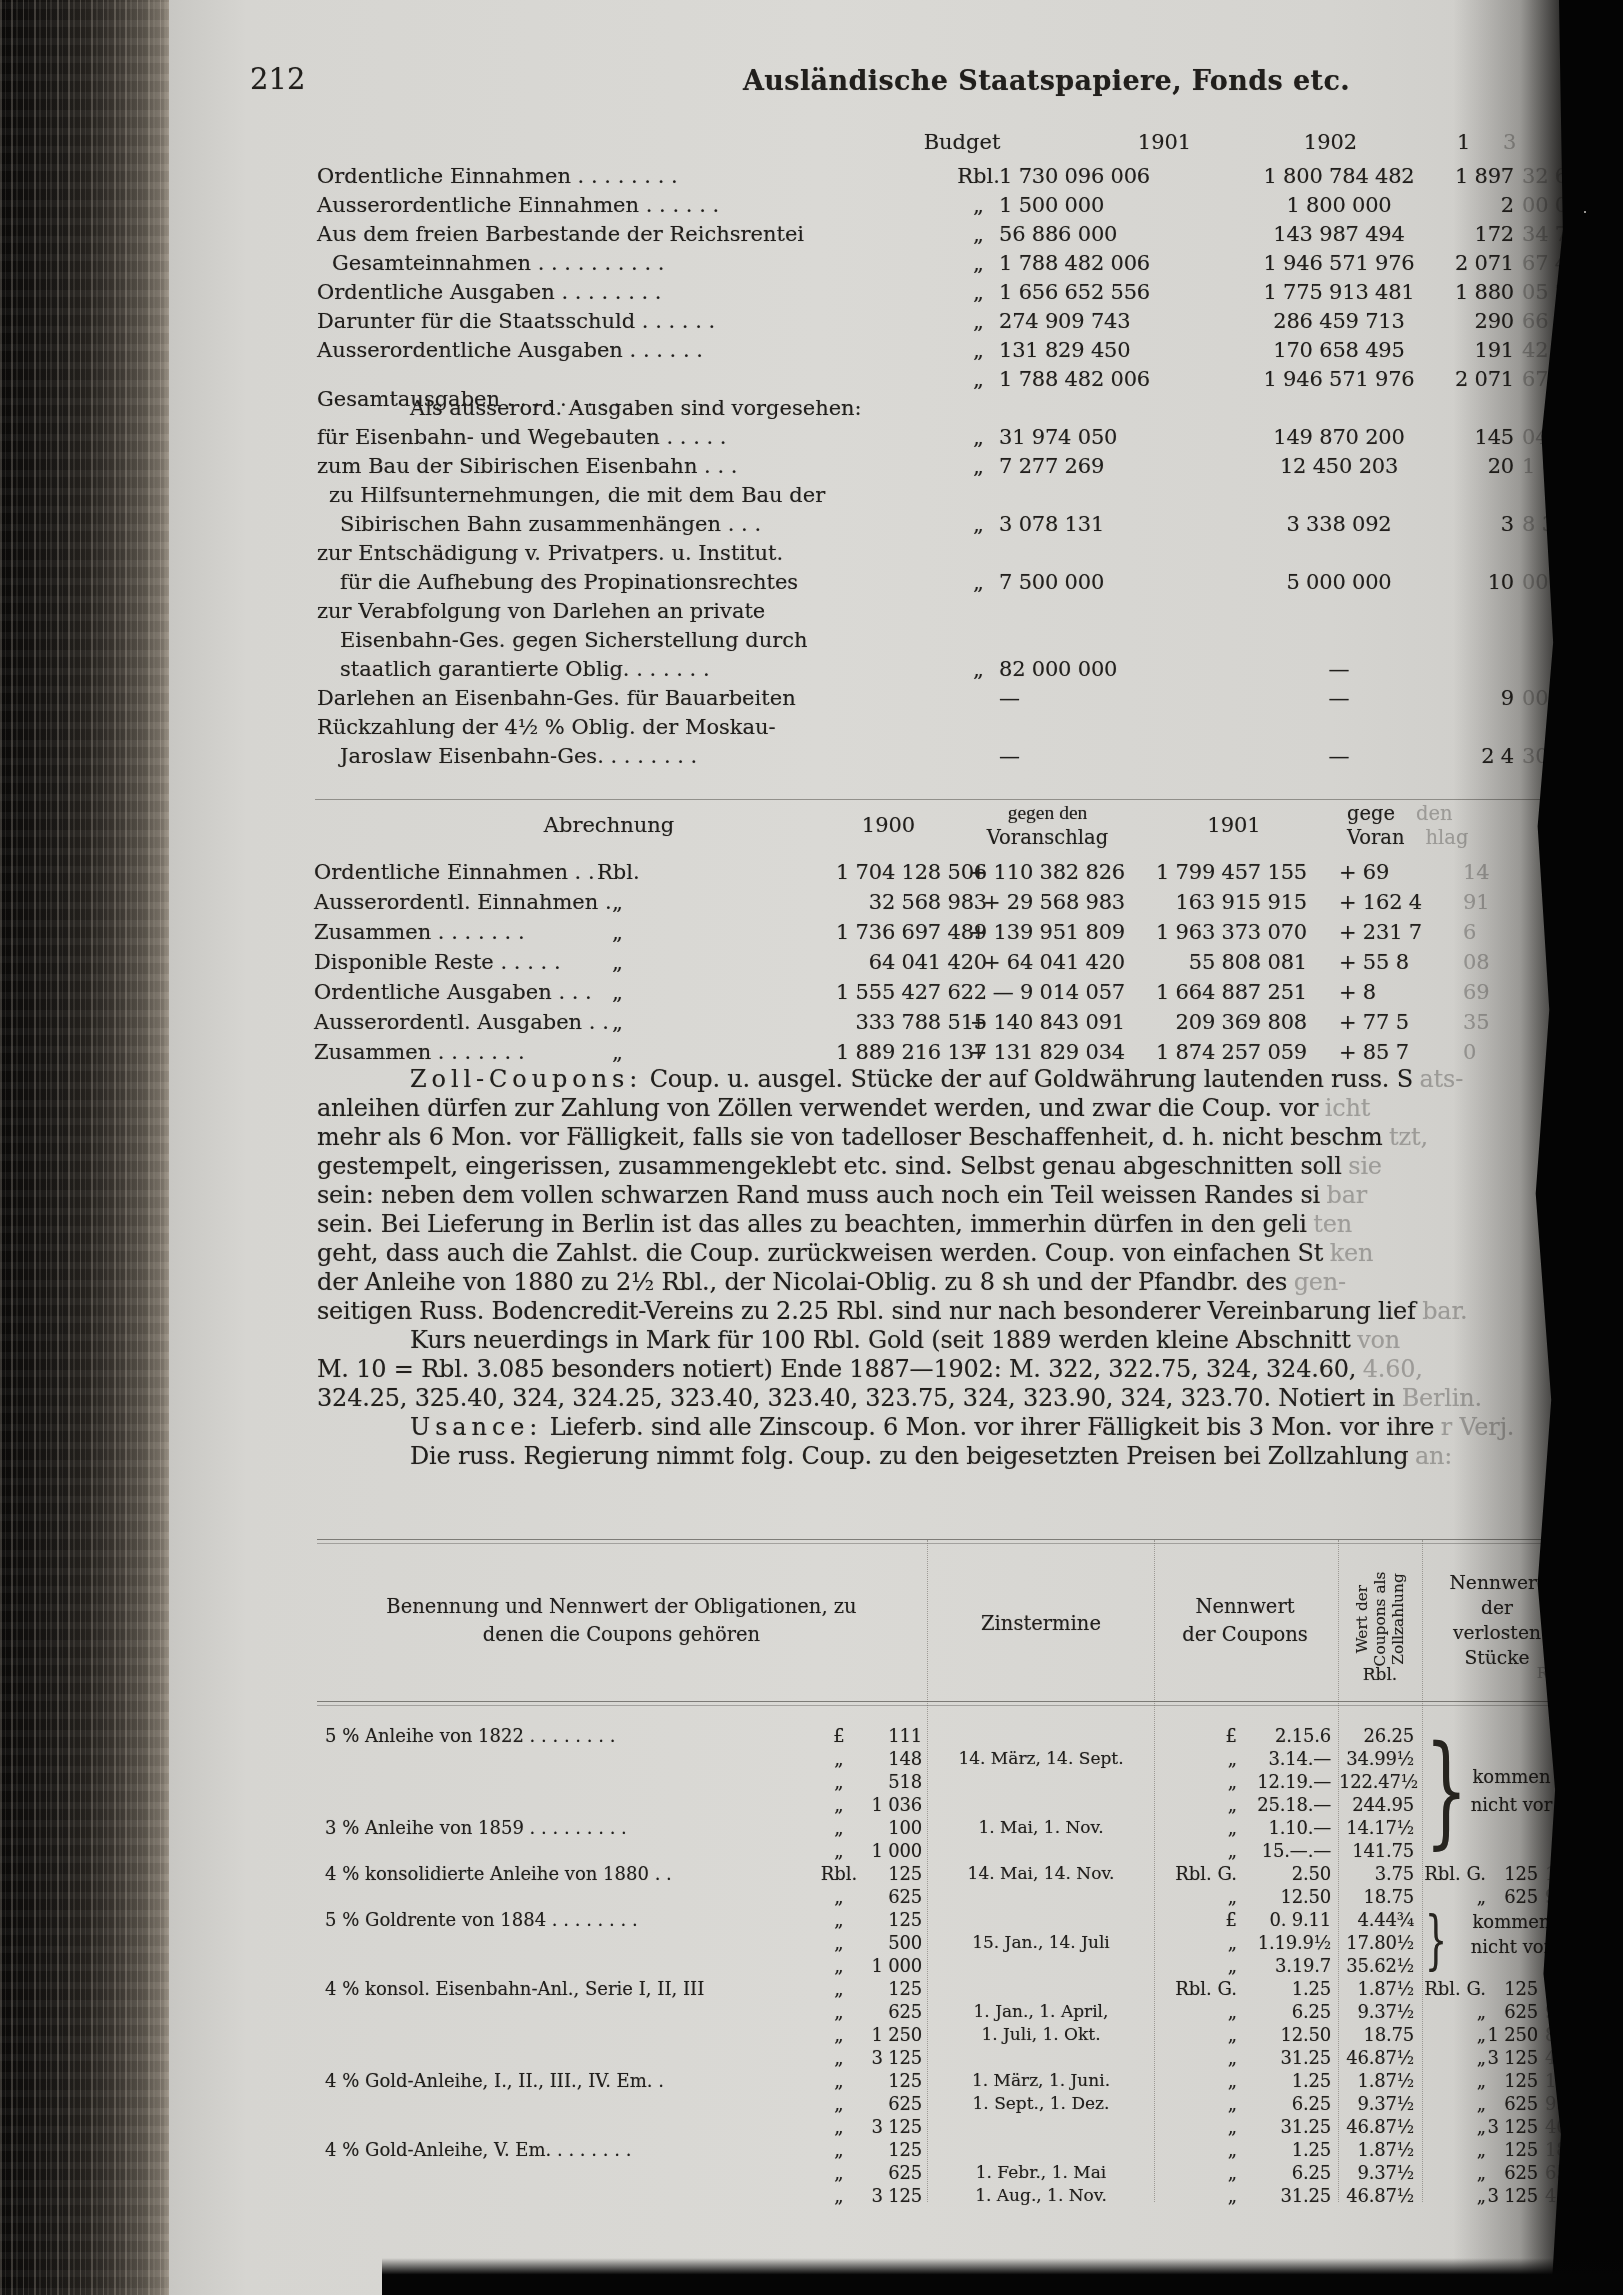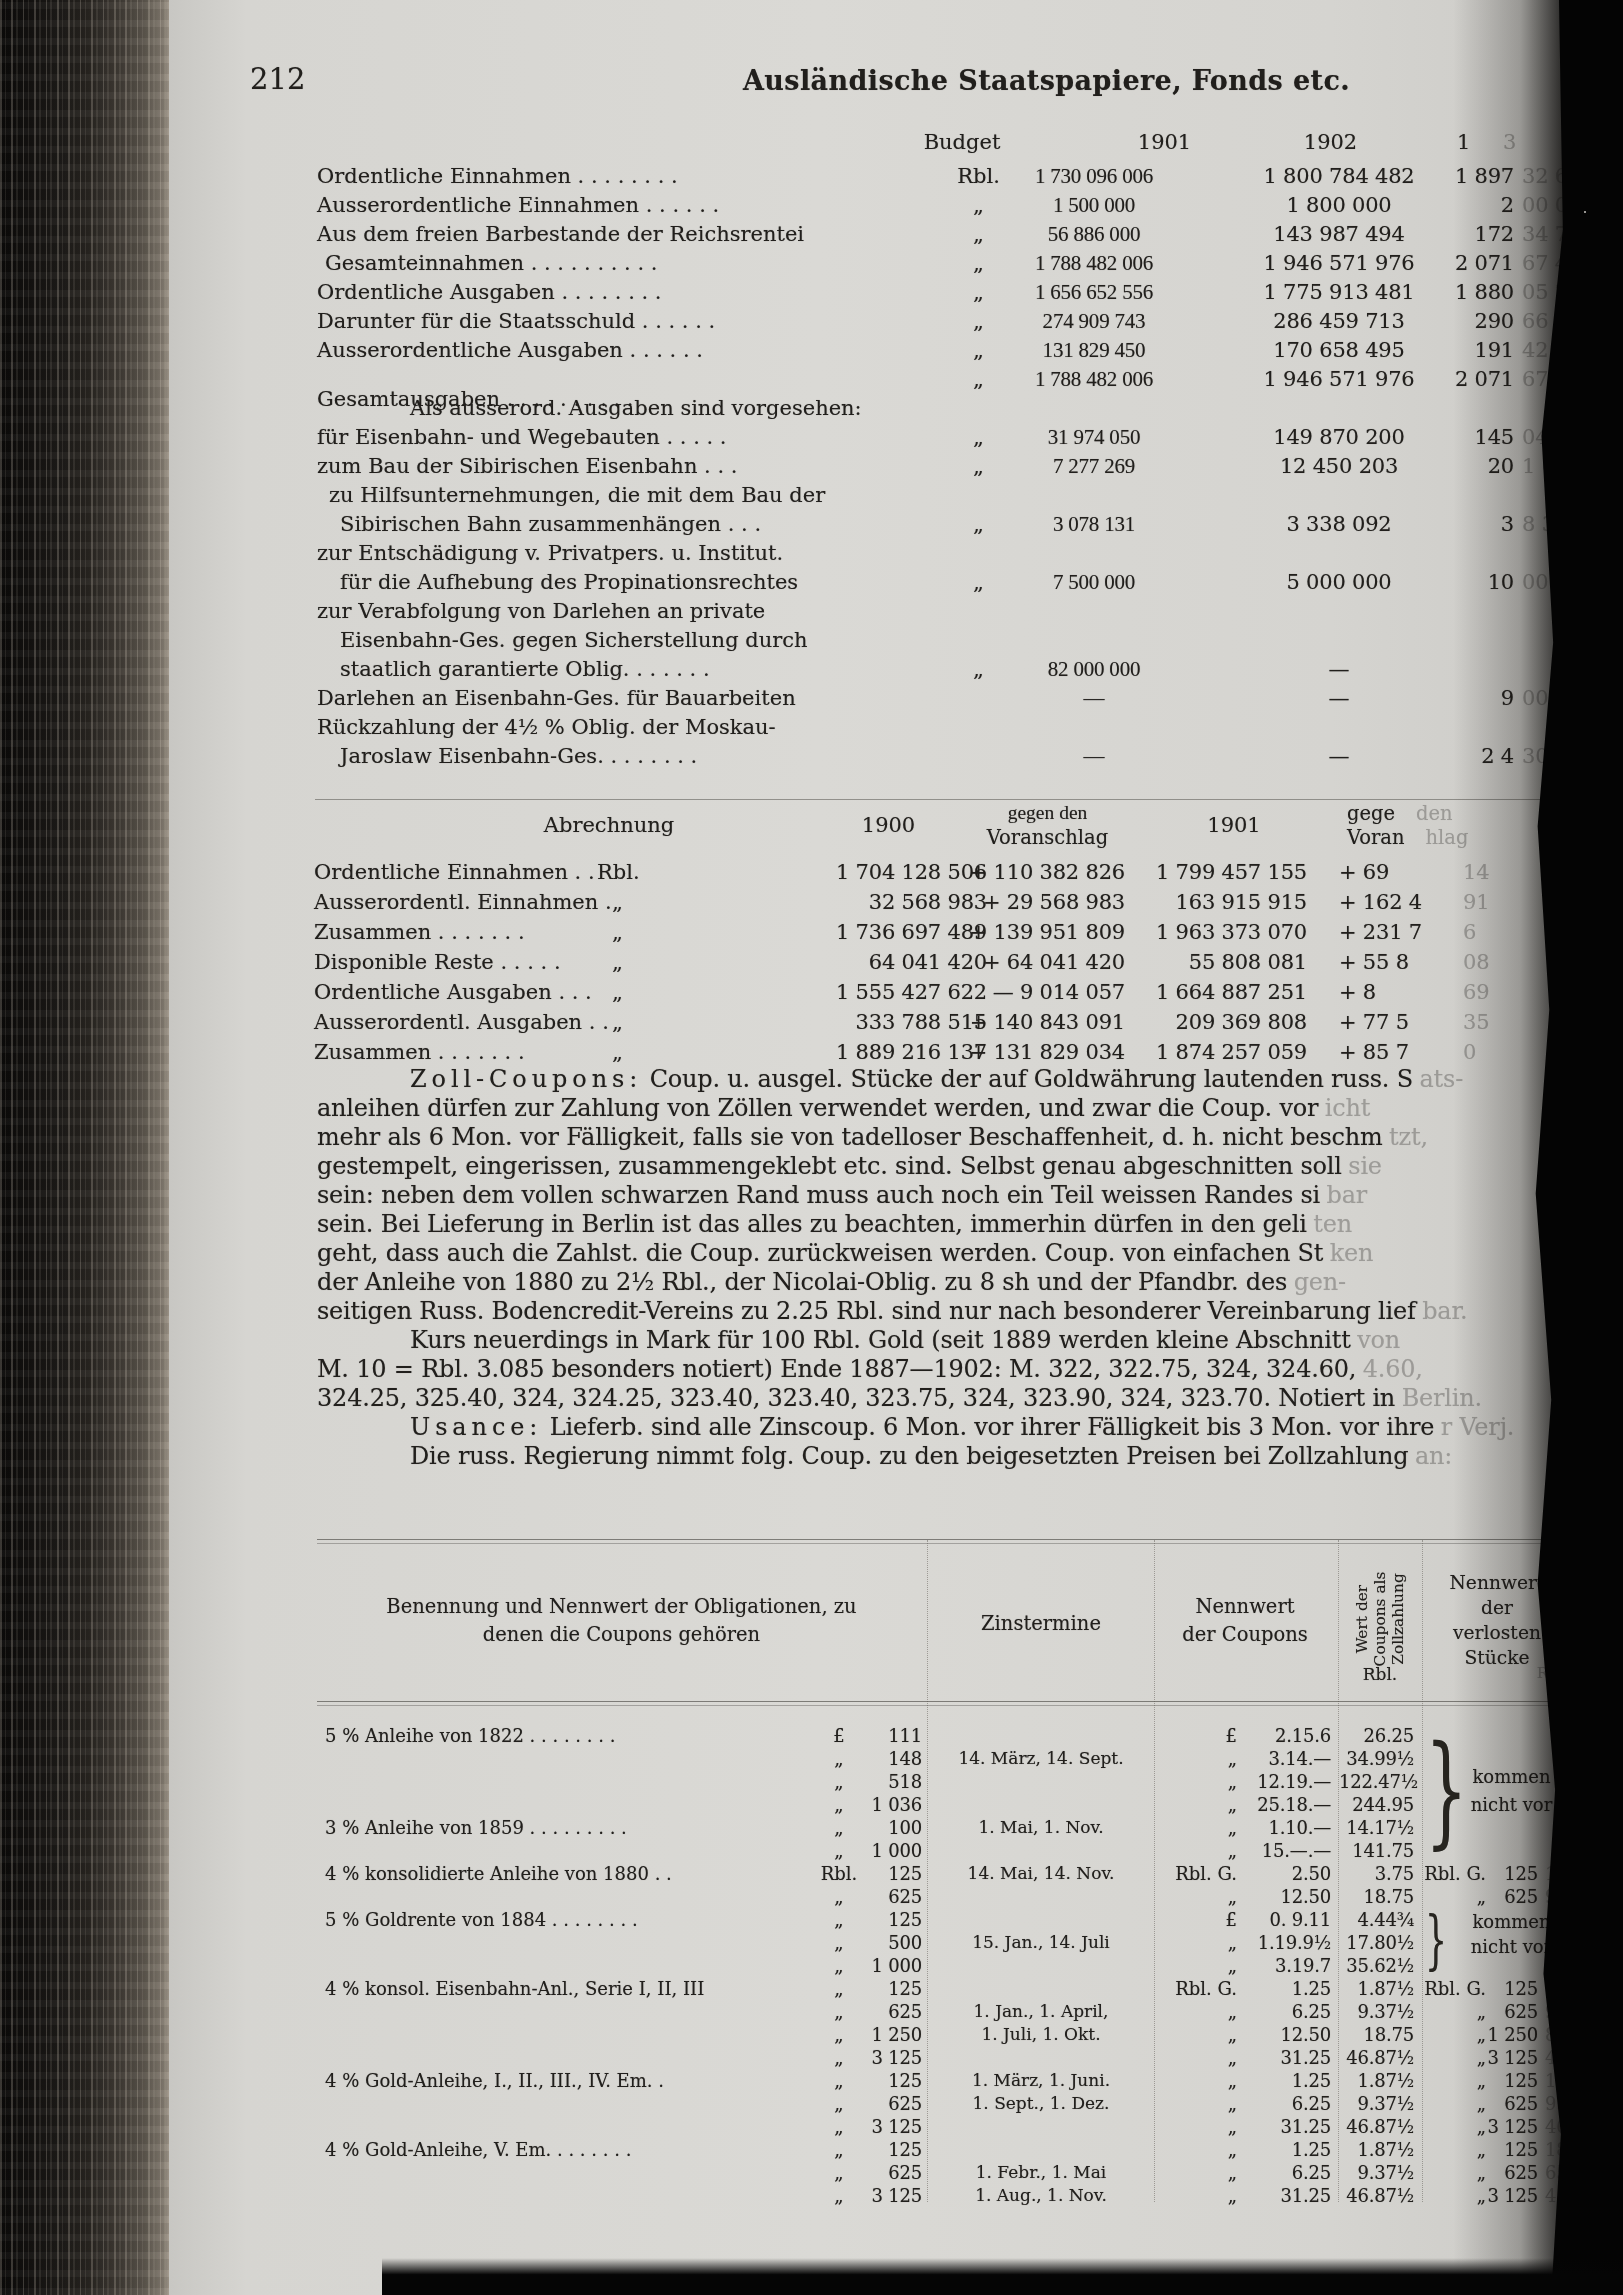--- a/index.html
+++ b/index.html
@@ -37,21 +37,21 @@
   .bh-label{left:885px;width:154px;text-align:center;}
   .bh-a{left:1116px;width:97px;text-align:center;}
   .bh-b{left:1282px;width:97px;text-align:center;}
   .bh-c{left:1457px;width:32px;}
   .bh-cf{left:1503px;width:32px;}
   .bud-rows{position:absolute;left:0;top:162px;width:1623px;}
   .bud-row{position:relative;height:29px;line-height:29px;font-size:21px;}
   .bud-row span{position:absolute;white-space:nowrap;}
   .b-label{left:317px;}
   .b-unit{left:956px;width:45px;text-align:center;}
-  .b-a{left:972px;width:244px;text-align:center;font-family:Liberation Serif, serif;}
+  .b-a{left:999px;width:244px;text-align:left;}
   .b-b{left:1262px;width:154px;text-align:center;}
   .b-c{left:1384px;width:130px;text-align:right;}
   .b-cf{left:1522px;width:57px;}
 
   .hr1{position:absolute;left:315px;top:799px;width:1257px;border-top:1.6px solid rgba(74,71,66,.5);}
 
   
   .ab-h{position:absolute;left:0;top:802px;width:1623px;height:54px;font-size:21px;}
   .ab-h .one{position:absolute;top:11.4px;white-space:nowrap;}
   .ah-label{left:487px;width:244px;text-align:center;}
@@ -156,21 +156,21 @@
       <div class="bud-row">
         <span class="b-label" style="margin-left: 0px;">Aus dem freien Barbestande der Reichsrentei</span>
         <span class="b-unit">„</span>
         <span class="b-a num">56 886 000</span>
         <span class="b-b num">143 987 494</span>
         <span class="b-c num">172</span>
         <span class="b-cf num faint">34 79</span>
       </div>
 
       <div class="bud-row">
-        <span class="b-label" style="margin-left: 8px;">Gesamteinnahmen . . . . . . . . . .</span>
+        <span class="b-label" style="margin-left: 15px;">Gesamteinnahmen . . . . . . . . . .</span>
         <span class="b-unit">„</span>
         <span class="b-a num">1 788 482 006</span>
         <span class="b-b num">1 946 571 976</span>
         <span class="b-c num">2 071</span>
         <span class="b-cf num faint">67 47</span>
       </div>
 
       <div class="bud-row">
         <span class="b-label" style="margin-left: 0px;">Ordentliche Ausgaben . . . . . . . .</span>
         <span class="b-unit">„</span>

